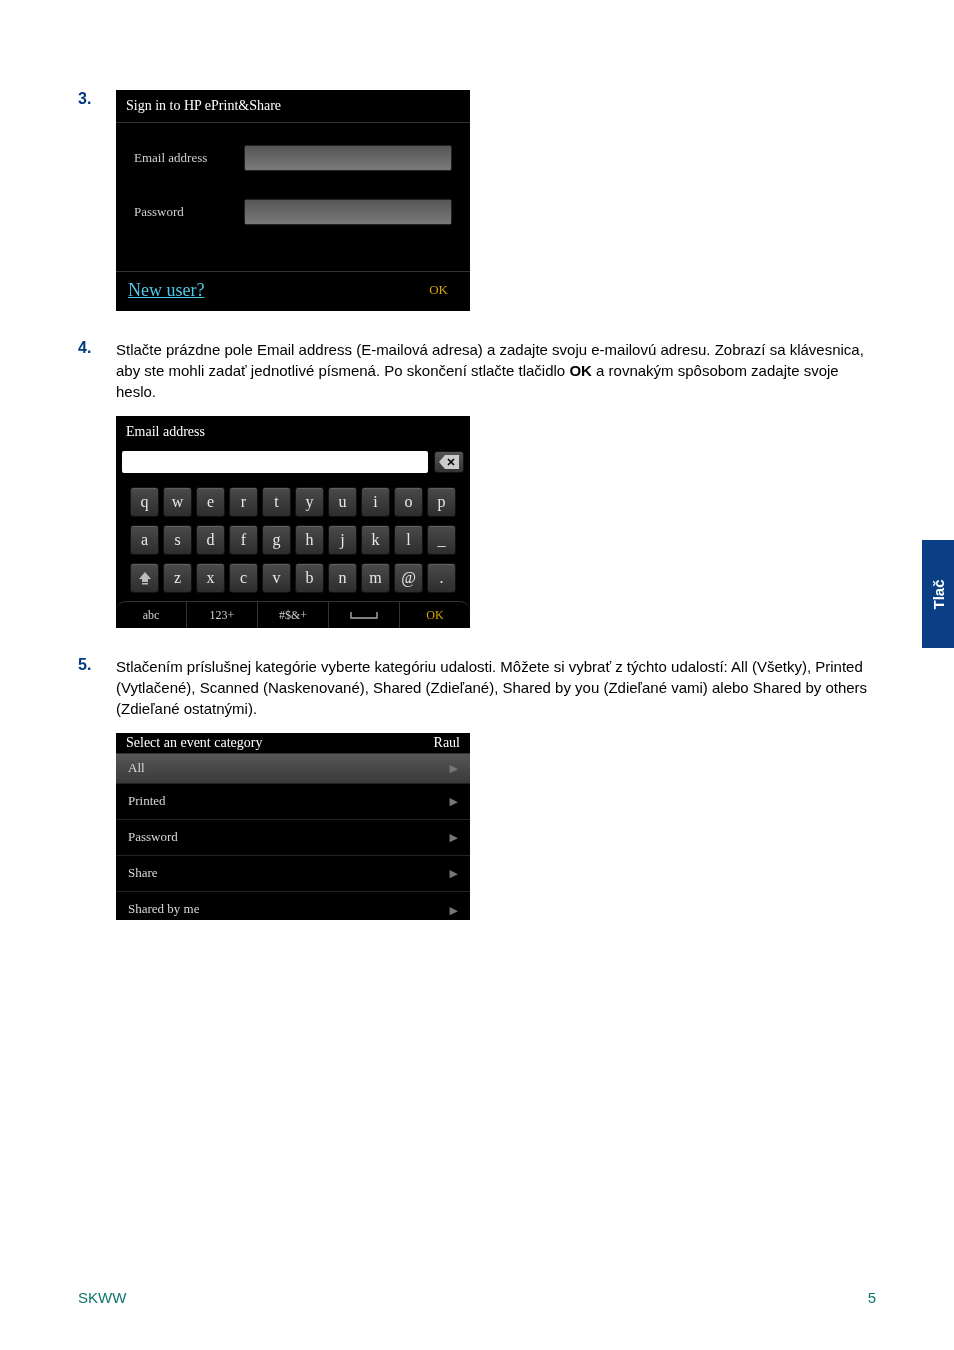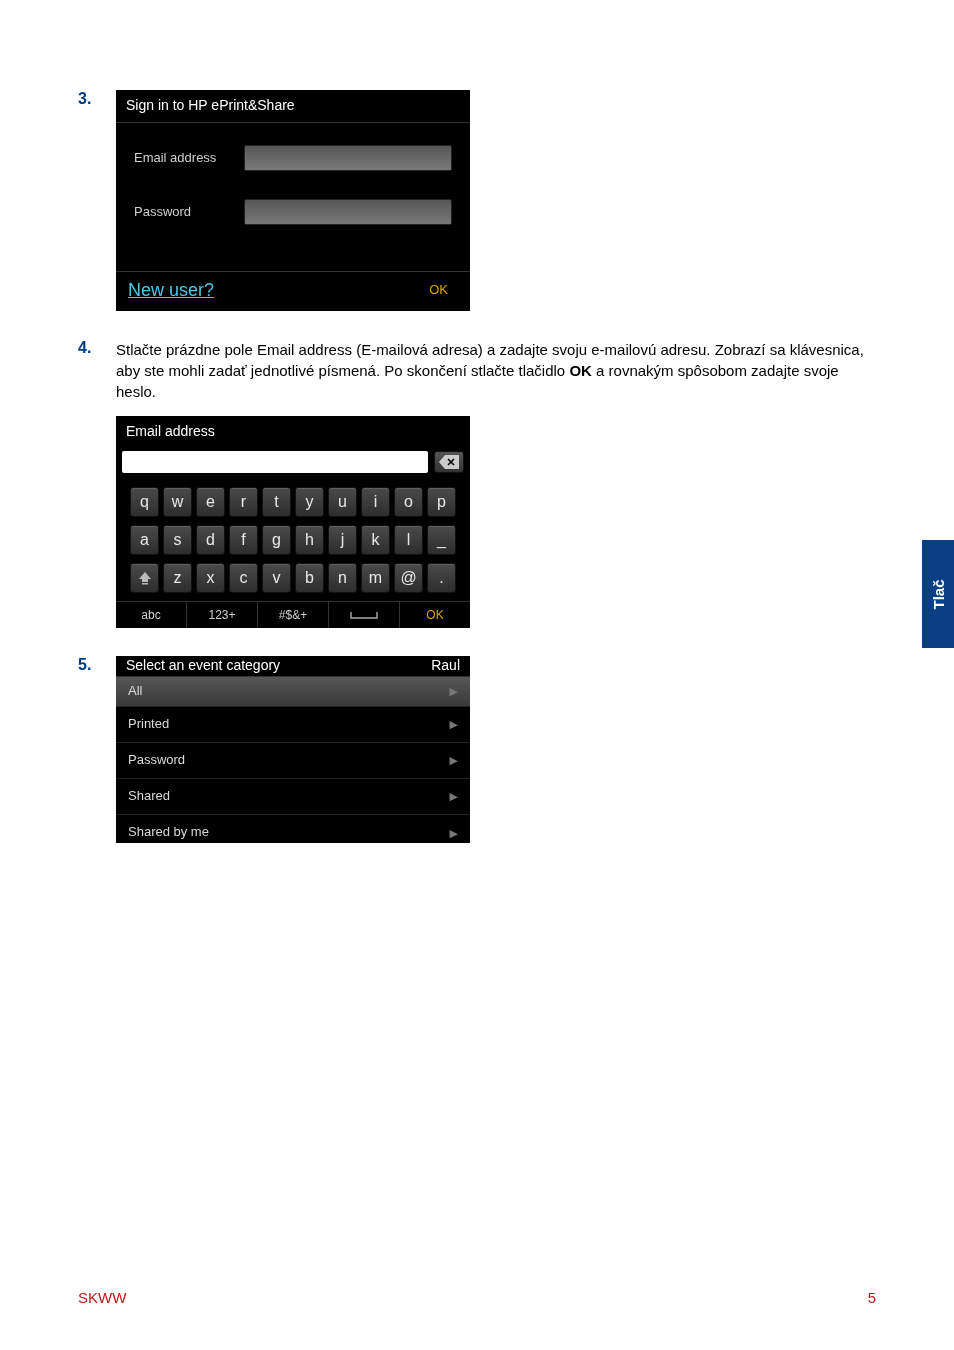--- a/index.html
+++ b/index.html
@@ -34,21 +34,21 @@
     line-height: 1.4;
   }
   .step-text { margin-bottom: 14px; }
   .step-text b { font-weight: bold; }
 
   
   .shot {
     width: 354px;
     background: #000;
     color: #cfcfcf;
-    font-family: Liberation Sans, sans-serif;
+    font-family: Liberation Serif, serif;
     font-size: 13px;
     margin-bottom: 10px;
   }
 
   
   .signin { padding-bottom: 0; }
   .signin-title {
     color: #fff;
     font-size: 14px;
     padding: 6px 10px;
@@ -122,20 +122,21 @@
     font-size: 16px;
     display: flex;
     align-items: center;
     justify-content: center;
     box-shadow: inset 0 1px 0 rgba(255,255,255,0.12);
   }
   .key.shift svg { display:block; }
   .kbd-bottom {
     display: flex;
     border-top: 1px solid #333;
+    border-radius: 10px;
   }
   .kb-btn {
     flex: 1;
     height: 26px;
     display: flex;
     align-items: center;
     justify-content: center;
     color: #d0d0d0;
     font-size: 12px;
     border-right: 1px solid #333;
@@ -193,21 +194,21 @@
 
   
   .footer {
     position: absolute;
     bottom: 44px;
     left: 78px;
     right: 78px;
     display: flex;
     justify-content: space-between;
     font-size: 15px;
-    color: #b91c1c;
+    color: #0f766e;
   }
 </style>
 </head>
 <body>
 
 <div class="page">
   <ol class="steps">
 
     <li class="step">
       <div class="num">3.</div>
@@ -305,40 +306,41 @@
             </div>
             <div class="kb-btn ok">OK</div>
           </div>
         </div>
       </div>
     </li>
 
     <li class="step">
       <div class="num">5.</div>
       <div class="step-body">
+        <p class="step-text">Stlačením príslušnej kategórie vyberte kategóriu udalosti. Môžete si vybrať z týchto udalostí: All (Všetky), Printed (Vytlačené), Scanned (Naskenované), Shared (Zdieľané), Shared by you (Zdieľané vami) alebo Shared by others (Zdieľané ostatnými).</p>
 
         <div class="shot">
           <div class="cat-header">
             <span>Select an event category</span>
             <span>Raul</span>
           </div>
           <div class="cat-item first">
             <span>All</span>
             <span class="chev">▶</span>
           </div>
           <div class="cat-item">
             <span>Printed</span>
             <span class="chev">▶</span>
           </div>
           <div class="cat-item">
             <span>Password</span>
             <span class="chev">▶</span>
           </div>
           <div class="cat-item">
-            <span>Shared</span>
+            <span>Share</span>
             <span class="chev">▶</span>
           </div>
           <div class="cat-item">
             <span>Shared by me</span>
             <span class="chev">▶</span>
           </div>
         </div>
       </div>
     </li>
 

